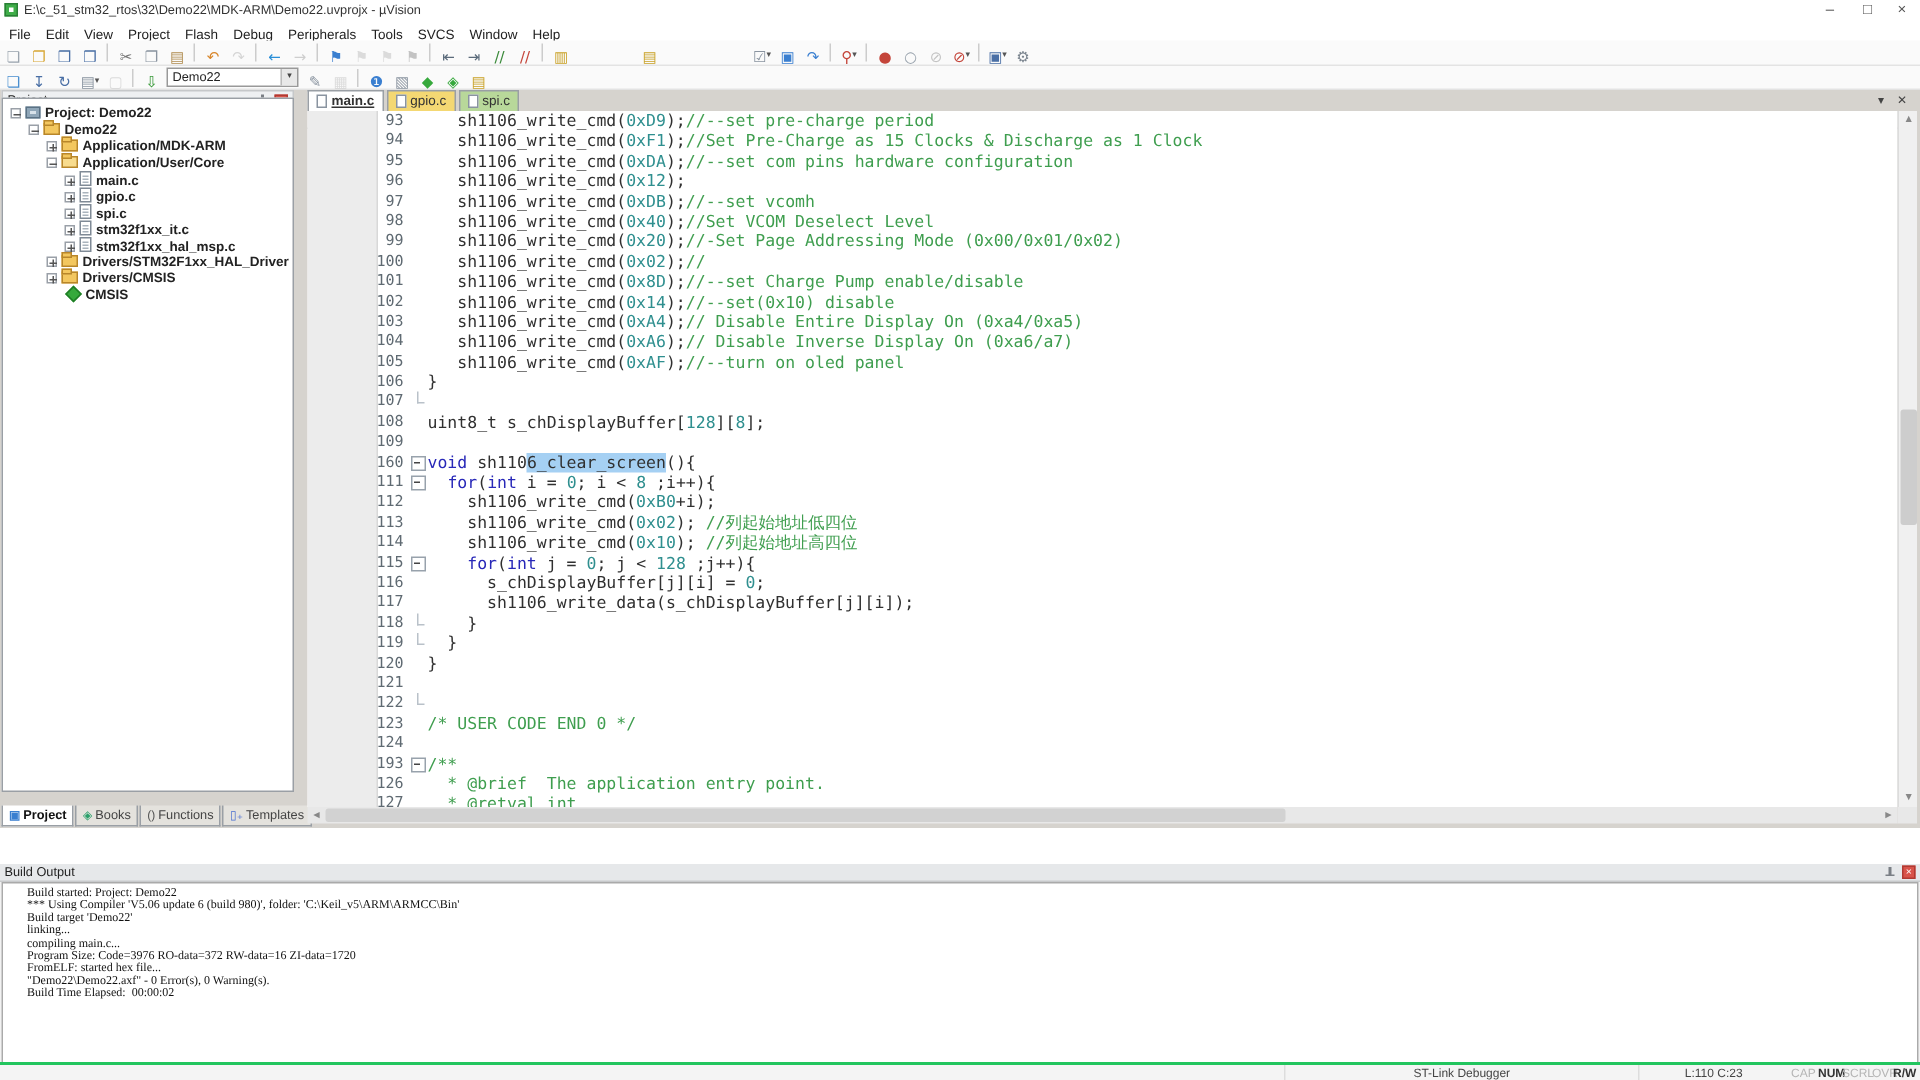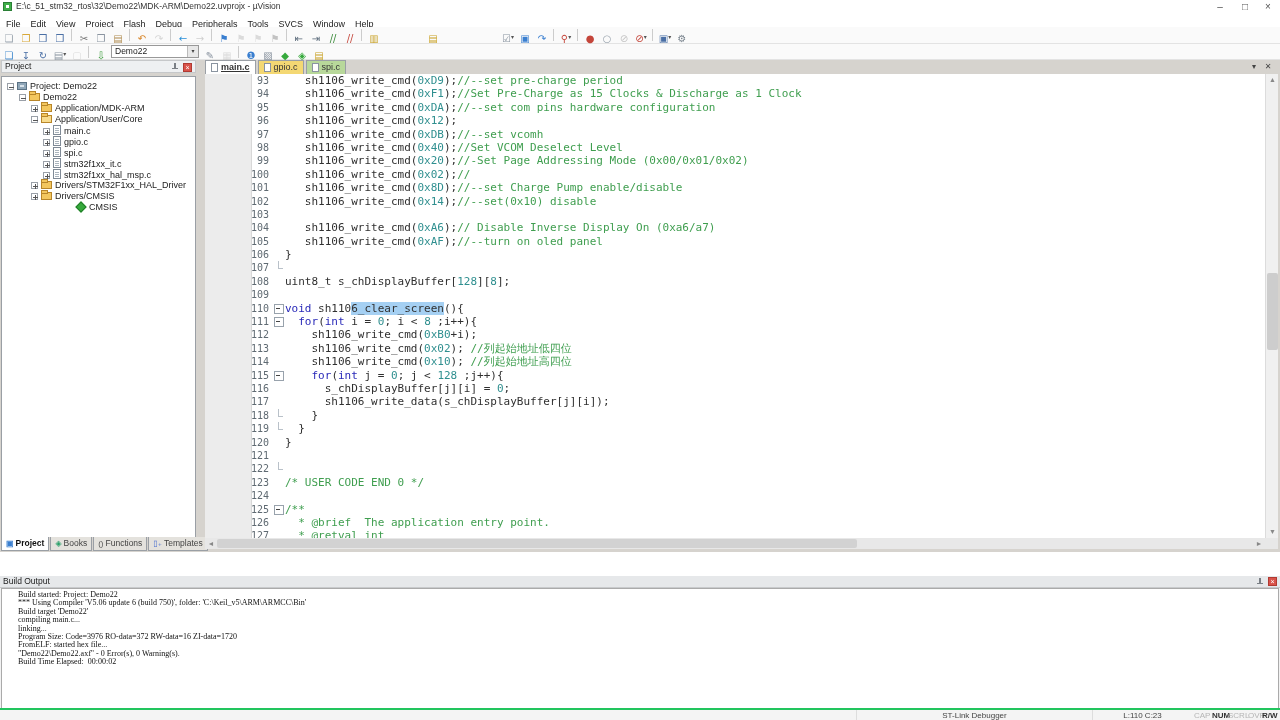--- a/index.html
+++ b/index.html
@@ -29,21 +29,21 @@
   
   .main{position:absolute;left:0;top:60px;width:1280px;height:492px;background:#d6d3ce;}
   
   .proj{position:absolute;left:1px;top:0;width:195px;height:492px;}
   .panelhdr{position:absolute;left:0;top:0;width:100%;height:13px;background:#eef0f2;border:1px solid #c6c8ca;}
   .panelhdr .pt{font-size:8.5px;line-height:11px;padding-left:3px;color:#222;}
   .pin{position:absolute;top:2px;width:8px;height:8px;}
   .pin:before{content:"";position:absolute;left:3px;top:0;width:2px;height:6px;background:#7a7f85;}
   .pin:after{content:"";position:absolute;left:1px;top:5px;width:6px;height:1px;background:#7a7f85;}
   .closebox{position:absolute;top:2px;width:9px;height:9px;background:#d9534a;border:1px solid #b03a32;color:#fff;font-size:7px;line-height:7px;text-align:center;}
-  .tree{position:absolute;left:0;top:16px;width:195px;height:463px;background:#fff;border:1px solid #9a9fa5;overflow:hidden;padding-top:4px;}
+  .tree{position:absolute;left:0;top:5px;width:195px;height:463px;background:#fff;border:1px solid #9a9fa5;overflow:hidden;padding-top:4px;font-weight:bold;}
   .trow{height:11px;line-height:11px;white-space:nowrap;font-size:9px;color:#222;}
   .exp{display:inline-block;width:7px;height:7px;border:1px solid #9aa0a8;background:#fff;margin-right:3px;position:relative;vertical-align:-1px;}
   .exp:before{content:"";position:absolute;left:1px;top:3px;width:5px;height:1px;background:#555;}
   .exp.plus:after{content:"";position:absolute;left:3px;top:1px;width:1px;height:5px;background:#555;}
   .tic{display:inline-block;vertical-align:-1px;margin-right:3px;}
   .ic-target{width:10px;height:8px;background:#8fa6b8;border:1px solid #5b7285;position:relative;}
   .ic-target:after{content:"";position:absolute;left:2px;top:2px;width:4px;height:2px;background:#d8e2ea;}
   .ic-folder,.ic-folder-open{width:11px;height:8px;background:#f3c75f;border:1px solid #b8862a;position:relative;}
   .ic-folder:before,.ic-folder-open:before{content:"";position:absolute;left:-1px;top:-3px;width:5px;height:2px;background:#f3c75f;border:1px solid #b8862a;}
   .ic-folder-open{background:#f8dc8e;}
@@ -129,21 +129,21 @@
         <div class="trow" style="padding-left: 17px;"><span class="exp"></span><span class="tic ic-folder"></span><span>Demo22</span></div>
         <div class="trow" style="padding-left: 29px;"><span class="exp plus"></span><span class="tic ic-folder"></span><span>Application/MDK-ARM</span></div>
         <div class="trow" style="padding-left: 29px;"><span class="exp"></span><span class="tic ic-folder-open"></span><span>Application/User/Core</span></div>
         <div class="trow" style="padding-left: 41px;"><span class="exp plus"></span><span class="tic ic-file"></span><span>main.c</span></div>
         <div class="trow" style="padding-left: 41px;"><span class="exp plus"></span><span class="tic ic-file"></span><span>gpio.c</span></div>
         <div class="trow" style="padding-left: 41px;"><span class="exp plus"></span><span class="tic ic-file"></span><span>spi.c</span></div>
         <div class="trow" style="padding-left: 41px;"><span class="exp plus"></span><span class="tic ic-file"></span><span>stm32f1xx_it.c</span></div>
         <div class="trow" style="padding-left: 41px;"><span class="exp plus"></span><span class="tic ic-file"></span><span>stm32f1xx_hal_msp.c</span></div>
         <div class="trow" style="padding-left: 29px;"><span class="exp plus"></span><span class="tic ic-folder"></span><span>Drivers/STM32F1xx_HAL_Driver</span></div>
         <div class="trow" style="padding-left: 29px;"><span class="exp plus"></span><span class="tic ic-folder"></span><span>Drivers/CMSIS</span></div>
-        <div class="trow" style="padding-left: 29px; margin-left: 32px;"><span style="display: inline-block; width: 12px;"></span><span class="tic ic-cmsis"></span><span>CMSIS</span></div>
+        <div class="trow" style="padding-left: 29px;"><span style="display: inline-block; width: 12px;"></span><span class="tic ic-cmsis"></span><span>CMSIS</span></div>
       </div>
     <div class="ptabs"><span class="ptab active"><span class="tg" style="color: rgb(58, 127, 208);">▣</span><span>Project</span></span><span class="ptab"><span class="tg" style="color: rgb(42, 160, 106);">◈</span><span>Books</span></span><span class="ptab"><span class="tg" style="color: rgb(85, 85, 85);">()</span><span>Functions</span></span><span class="ptab"><span class="tg" style="color: rgb(74, 111, 208);">▯₊</span><span>Templates</span></span></div>
   </div>
 
   <div class="editor">
     <div class="tabbar"><span class="etab active"><span class="tg"></span><span class="lbl">main.c</span></span><span class="etab yellow"><span class="tg"></span><span class="lbl">gpio.c</span></span><span class="etab green"><span class="tg"></span><span class="lbl">spi.c</span></span></div>
     <span class="ectl" style="right:18px;">▾</span>
     <span class="ectl" style="right:4px;">✕</span>
     <div class="code">
       <div class="gutter-bg"></div>
@@ -151,43 +151,43 @@
           <div class="cline"><span class="ln">93</span><span class="ct"><span class="sg-p">   sh1106_write_cmd(</span><span class="sg-n">0xD9</span><span class="sg-p">);</span><span class="sg-c">//--set pre-charge period</span></span></div>
           <div class="cline"><span class="ln">94</span><span class="ct"><span class="sg-p">   sh1106_write_cmd(</span><span class="sg-n">0xF1</span><span class="sg-p">);</span><span class="sg-c">//Set Pre-Charge as 15 Clocks &amp; Discharge as 1 Clock</span></span></div>
           <div class="cline"><span class="ln">95</span><span class="ct"><span class="sg-p">   sh1106_write_cmd(</span><span class="sg-n">0xDA</span><span class="sg-p">);</span><span class="sg-c">//--set com pins hardware configuration</span></span></div>
           <div class="cline"><span class="ln">96</span><span class="ct"><span class="sg-p">   sh1106_write_cmd(</span><span class="sg-n">0x12</span><span class="sg-p">);</span></span></div>
           <div class="cline"><span class="ln">97</span><span class="ct"><span class="sg-p">   sh1106_write_cmd(</span><span class="sg-n">0xDB</span><span class="sg-p">);</span><span class="sg-c">//--set vcomh</span></span></div>
           <div class="cline"><span class="ln">98</span><span class="ct"><span class="sg-p">   sh1106_write_cmd(</span><span class="sg-n">0x40</span><span class="sg-p">);</span><span class="sg-c">//Set VCOM Deselect Level</span></span></div>
           <div class="cline"><span class="ln">99</span><span class="ct"><span class="sg-p">   sh1106_write_cmd(</span><span class="sg-n">0x20</span><span class="sg-p">);</span><span class="sg-c">//-Set Page Addressing Mode (0x00/0x01/0x02)</span></span></div>
           <div class="cline"><span class="ln">100</span><span class="ct"><span class="sg-p">   sh1106_write_cmd(</span><span class="sg-n">0x02</span><span class="sg-p">);</span><span class="sg-c">//</span></span></div>
           <div class="cline"><span class="ln">101</span><span class="ct"><span class="sg-p">   sh1106_write_cmd(</span><span class="sg-n">0x8D</span><span class="sg-p">);</span><span class="sg-c">//--set Charge Pump enable/disable</span></span></div>
           <div class="cline"><span class="ln">102</span><span class="ct"><span class="sg-p">   sh1106_write_cmd(</span><span class="sg-n">0x14</span><span class="sg-p">);</span><span class="sg-c">//--set(0x10) disable</span></span></div>
-          <div class="cline"><span class="ln">103</span></div>
+          <div class="cline"><span class="ln">103</span><span class="ct"><span class="sg-p">   sh1106_write_cmd(</span><span class="sg-n">0xA4</span><span class="sg-p">);</span><span class="sg-c">// Disable Entire Display On (0xa4/0xa5)</span></span></div>
           <div class="cline"><span class="ln">104</span><span class="ct"><span class="sg-p">   sh1106_write_cmd(</span><span class="sg-n">0xA6</span><span class="sg-p">);</span><span class="sg-c">// Disable Inverse Display On (0xa6/a7)</span></span></div>
           <div class="cline"><span class="ln">105</span><span class="ct"><span class="sg-p">   sh1106_write_cmd(</span><span class="sg-n">0xAF</span><span class="sg-p">);</span><span class="sg-c">//--turn on oled panel</span></span></div>
           <div class="cline"><span class="ln">106</span><span class="ct"><span class="sg-p">}</span></span></div>
           <div class="cline"><span class="ln">107</span><span class="fold end"></span><span class="ct"></span></div>
           <div class="cline"><span class="ln">108</span><span class="ct"><span class="sg-p">uint8_t s_chDisplayBuffer[</span><span class="sg-n">128</span><span class="sg-p">][</span><span class="sg-n">8</span><span class="sg-p">];</span></span></div>
           <div class="cline"><span class="ln">109</span><span class="ct"></span></div>
-          <div class="cline"><span class="ln">110</span><span class="fold open"></span><span class="ct"><span class="sg-k">void</span><span class="sg-p"> sh110</span><span class="sg-s">6_clear_screen</span><span class="sg-p">(){</span></span></div>
+          <div class="cline"><span class="ln">160</span><span class="fold open"></span><span class="ct"><span class="sg-k">void</span><span class="sg-p"> sh110</span><span class="sg-s">6_clear_screen</span><span class="sg-p">(){</span></span></div>
           <div class="cline"><span class="ln">111</span><span class="fold open"></span><span class="ct"><span class="sg-p">  </span><span class="sg-k">for</span><span class="sg-p">(</span><span class="sg-k">int</span><span class="sg-p"> i = </span><span class="sg-n">0</span><span class="sg-p">; i &lt; </span><span class="sg-n">8</span><span class="sg-p"> ;i++){</span></span></div>
           <div class="cline"><span class="ln">112</span><span class="ct"><span class="sg-p">    sh1106_write_cmd(</span><span class="sg-n">0xB0</span><span class="sg-p">+i);</span></span></div>
           <div class="cline"><span class="ln">113</span><span class="ct"><span class="sg-p">    sh1106_write_cmd(</span><span class="sg-n">0x02</span><span class="sg-p">); </span><span class="sg-c">//列起始地址低四位</span></span></div>
           <div class="cline"><span class="ln">114</span><span class="ct"><span class="sg-p">    sh1106_write_cmd(</span><span class="sg-n">0x10</span><span class="sg-p">); </span><span class="sg-c">//列起始地址高四位</span></span></div>
           <div class="cline"><span class="ln">115</span><span class="fold open"></span><span class="ct"><span class="sg-p">    </span><span class="sg-k">for</span><span class="sg-p">(</span><span class="sg-k">int</span><span class="sg-p"> j = </span><span class="sg-n">0</span><span class="sg-p">; j &lt; </span><span class="sg-n">128</span><span class="sg-p"> ;j++){</span></span></div>
           <div class="cline"><span class="ln">116</span><span class="ct"><span class="sg-p">      s_chDisplayBuffer[j][i] = </span><span class="sg-n">0</span><span class="sg-p">;</span></span></div>
           <div class="cline"><span class="ln">117</span><span class="ct"><span class="sg-p">      sh1106_write_data(s_chDisplayBuffer[j][i]);</span></span></div>
           <div class="cline"><span class="ln">118</span><span class="fold end"></span><span class="ct"><span class="sg-p">    }</span></span></div>
           <div class="cline"><span class="ln">119</span><span class="fold end"></span><span class="ct"><span class="sg-p">  }</span></span></div>
           <div class="cline"><span class="ln">120</span><span class="ct"><span class="sg-p">}</span></span></div>
           <div class="cline"><span class="ln">121</span><span class="ct"></span></div>
           <div class="cline"><span class="ln">122</span><span class="fold end"></span><span class="ct"></span></div>
           <div class="cline"><span class="ln">123</span><span class="ct"><span class="sg-c">/* USER CODE END 0 */</span></span></div>
           <div class="cline"><span class="ln">124</span><span class="ct"></span></div>
-          <div class="cline"><span class="ln">125</span><span class="fold open"></span><span class="ct"><span class="sg-c">/**</span></span></div>
+          <div class="cline"><span class="ln">193</span><span class="fold open"></span><span class="ct"><span class="sg-c">/**</span></span></div>
           <div class="cline"><span class="ln">126</span><span class="ct"><span class="sg-c">  * @brief  The application entry point.</span></span></div>
           <div class="cline"><span class="ln">127</span><span class="ct"><span class="sg-c">  * @retval int</span></span></div>
         </div>
     </div>
     <div class="vscroll">
       <span class="varrow" style="top:0">▲</span>
       <span class="vthumb"></span>
       <span class="varrow" style="bottom:0">▼</span>
     </div>
     <div class="hscroll">
@@ -200,24 +200,24 @@
 </div>
 
 <div class="build">
   <div class="bhdr">
     <div class="pt">Build Output</div>
     <span class="pin" style="right:16px;top:2px"></span>
     <span class="closebox" style="right:3px;top:1px">×</span>
   </div>
   <div class="bbody">
       <div class="bline">Build started: Project: Demo22</div>
-      <div class="bline">*** Using Compiler 'V5.06 update 6 (build 750)', folder: 'C:\Keil_v5\ARM\ARMCC\Bin'</div>
+      <div class="bline">*** Using Compiler 'V5.06 update 6 (build 980)', folder: 'C:\Keil_v5\ARM\ARMCC\Bin'</div>
       <div class="bline">Build target 'Demo22'</div>
+      <div class="bline">linking...</div>
       <div class="bline">compiling main.c...</div>
-      <div class="bline">linking...</div>
       <div class="bline">Program Size: Code=3976 RO-data=372 RW-data=16 ZI-data=1720</div>
       <div class="bline">FromELF: started hex file...</div>
       <div class="bline">"Demo22\Demo22.axf" - 0 Error(s), 0 Warning(s).</div>
       <div class="bline">Build Time Elapsed:  00:00:02</div>
     </div>
 </div>
 
 <div class="status">
   <span class="scell" style="left:856px;width:236px">ST-Link Debugger</span>
   <span class="scell" style="left:1092px;width:100px">L:110 C:23</span>

